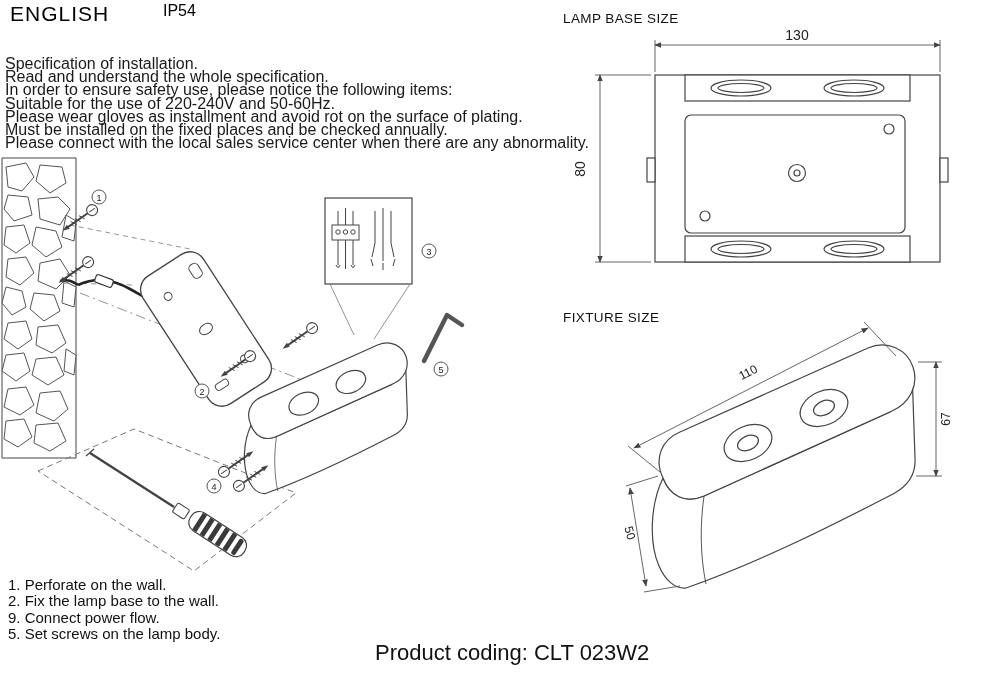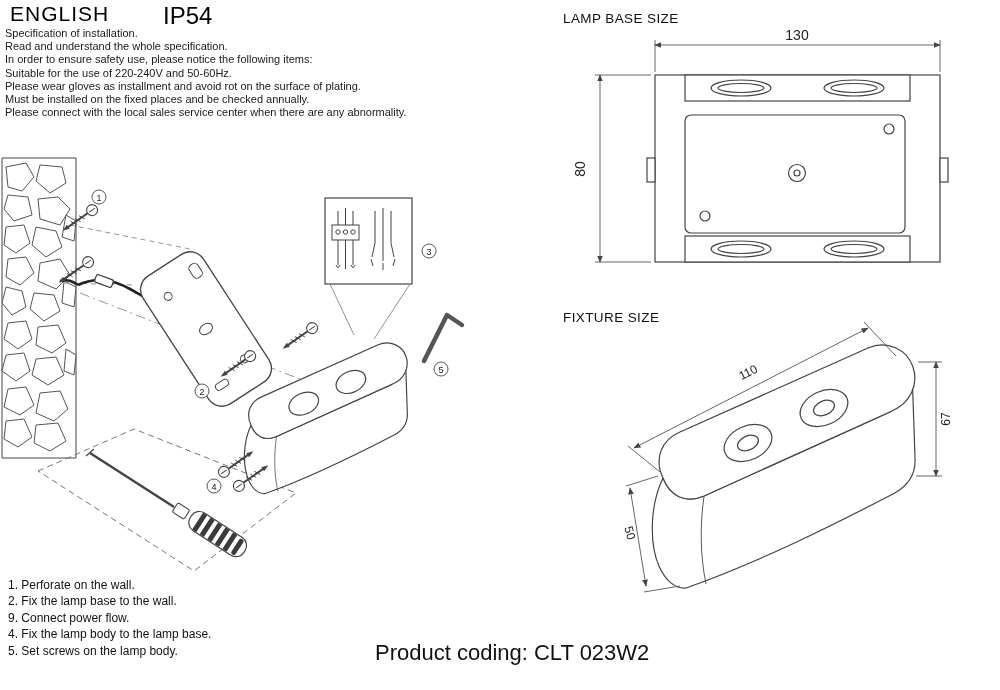--- a/index.html
+++ b/index.html
@@ -3,23 +3,23 @@
 <meta charset="utf-8">
 <style>
   * { margin:0; padding:0; box-sizing:border-box; }
   html,body { background:#ffffff; }
   .page {
     position:relative; width:1000px; height:690px; background:#fff;
     font-family:"Liberation Sans", sans-serif; color:#111; overflow:hidden;
   }
   .abs { position:absolute; }
   .h-lang { left:10px; top:2px; font-size:21px; letter-spacing:1px; color:#000; }
-  .h-ip   { left:163px; top:2px; font-size:24px; color:#000; }
-  .spec   { left:5px; top:27px; font-size:11px; line-height:13.2px; color:#1a1a1a; }
-  .steps  { left:8px; top:577px; font-size:12px; line-height:16.4px; color:#111; }
+  .h-ip   { left:163px; top:2px; font-size:16px; color:#000; }
+  .spec   { left:5px; top:57px; font-size:16px; line-height:13.2px; color:#1a1a1a; }
+  .steps  { left:8px; top:577px; font-size:15px; line-height:16.4px; color:#111; }
   .product{ left:375px; top:640px; font-size:22px; color:#111; }
   .dtitle { position:absolute; font-size:13.5px; letter-spacing:0.4px; color:#111; }
   .t-base { left:563px; top:11px; }
   .t-fix  { left:563px; top:310px; }
   svg { position:absolute; overflow:visible; }
   svg text { font-family:"Liberation Sans", sans-serif; fill:#222; }
   .callout-n { font-size:9px; }
   .dim { font-size:14px; }
   .dim-s { font-size:12px; }
 </style>
@@ -275,19 +275,18 @@
       <line x1="80" y1="286" x2="44" y2="292"></line>
       <line x1="30" y1="188" x2="46" y2="286" marker-start="url(#arw2)" marker-end="url(#arw2)"></line>
       <text class="dim-s" x="26" y="234" text-anchor="middle" stroke="none" transform="rotate(75 26 234)">50</text>
     </g>
   </svg>
 
   <div class="abs steps">
     <div>1. Perforate on the wall.</div>
     <div>2. Fix the lamp base to the wall.</div>
     <div>9. Connect power flow.</div>
-    <div>4. Fix the lamp body to the lamp base.</div>
     <div>5. Set screws on the lamp body.</div>
   </div>
 
   <div class="abs product">Product coding: CLT 023W2</div>
 
 </div>
 
 </body></html>

